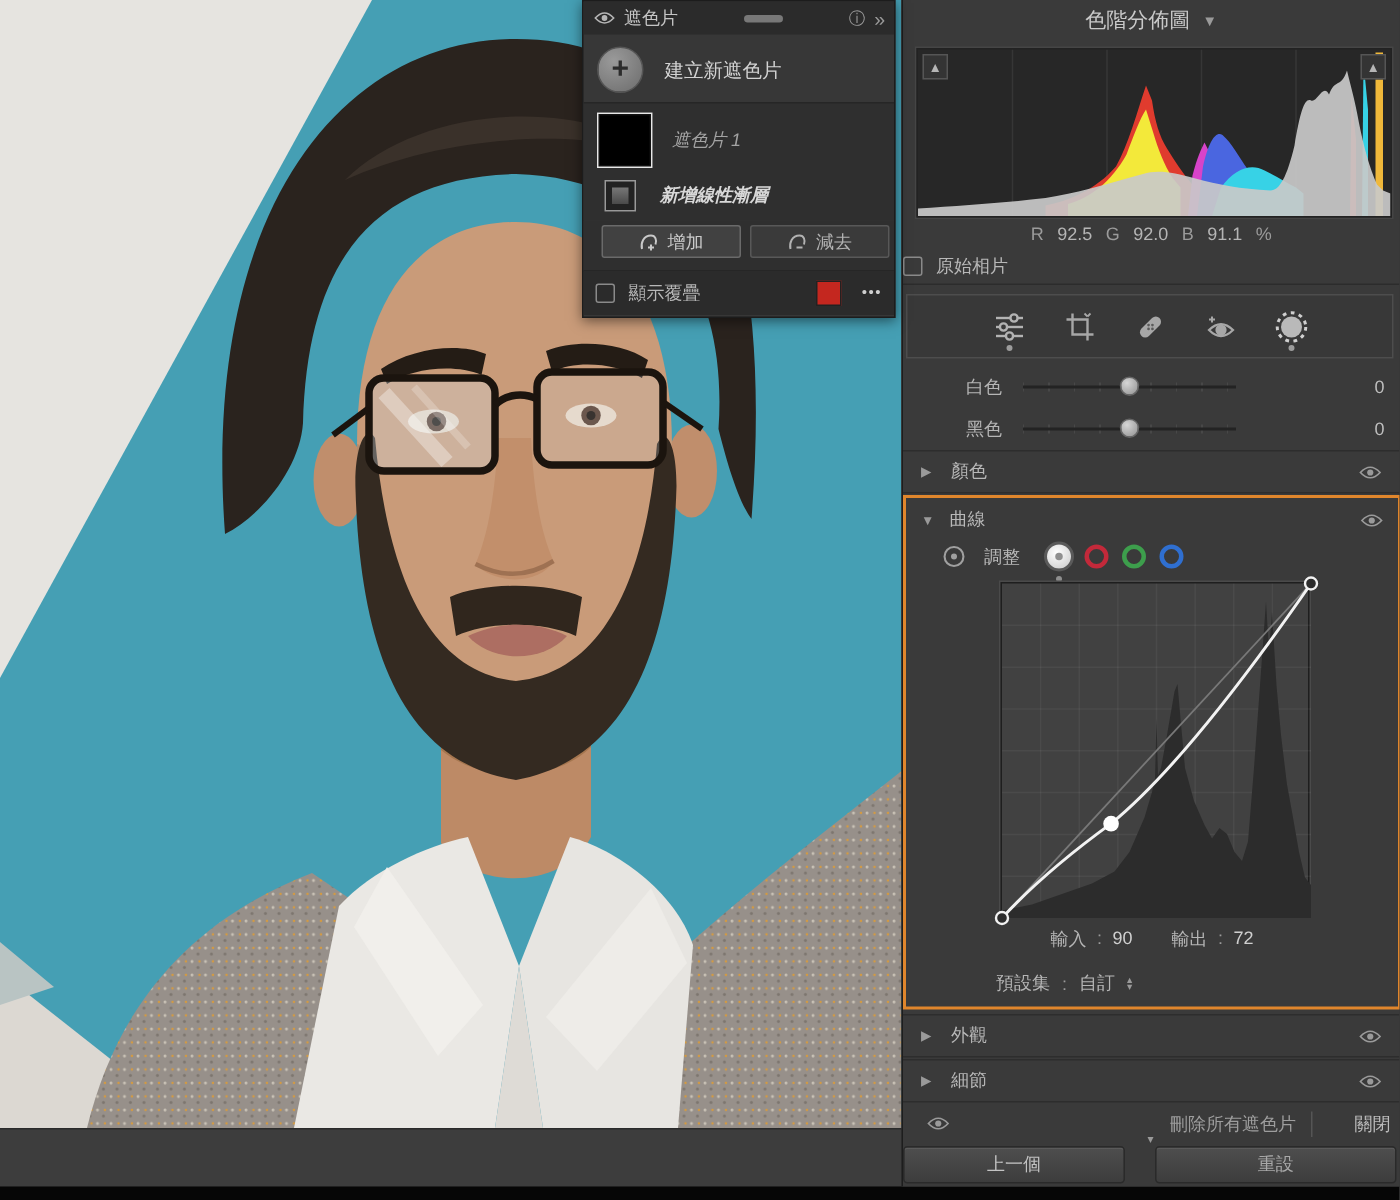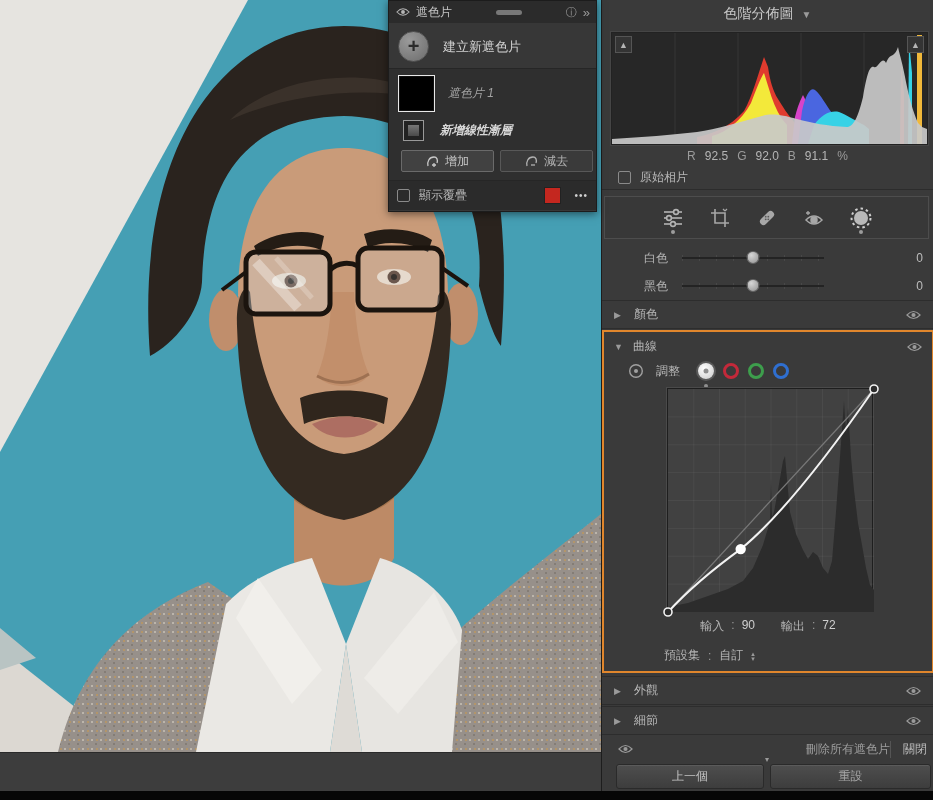--- a/index.html
+++ b/index.html
@@ -18,21 +18,21 @@
   .panel-header .tri { margin-left:8px; font-size:10px; color:#9a9a9a; }
 
   .hist-box { position:absolute; top:32px; left:9px; width:317px; height:113px; background:#272727; border:1px solid #222; box-shadow:0 0 0 1px #454545; }
   .clip { position:absolute; top:3px; width:17px; height:17px; background:#343434; border:1px solid #555; color:#b5b5b5; font-size:9px; display:flex; align-items:center; justify-content:center; z-index:3; }
   .clip.left { left:3px; } .clip.right { right:3px; }
   .hist-box svg { position:absolute; inset:0; width:100%; height:100%; }
 
   .rgb-row { position:absolute; top:147px; left:0; right:0; height:18px; display:flex; justify-content:center; gap:9px; align-items:center; color:#b5b5b5; }
   .rgb-row b { font-weight:normal; color:#9b9b9b; }
 
-  .check-row { position:absolute; top:166px; left:0; right:0; height:24px; display:flex; align-items:center; padding-left:16px; gap:9px; border-bottom:1px solid #2c2c2c; }
+  .check-row { position:absolute; top:166px; left:0; right:0; height:24px; display:flex; align-items:center; gap:9px; border-bottom:1px solid #2c2c2c; }
   .checkbox { width:13px; height:13px; border:1px solid #8a8a8a; background:transparent; border-radius:2px; }
 
   .tools-box { position:absolute; top:196px; left:2px; right:4px; height:43px; border:1px solid #4d4d4d; background:#383838; display:flex; align-items:center; justify-content:center; gap:23px; }
   .tool { position:relative; width:24px; height:30px; display:flex; align-items:center; justify-content:center; }
   .tool.has-dot::after { content:""; position:absolute; bottom:-1px; left:50%; transform:translateX(-50%); width:4px; height:4px; border-radius:50%; background:#9c9c9c; }
 
   .slider-area { position:absolute; top:244px; left:0; right:0; height:56px; }
   .slider-row { display:flex; align-items:center; height:28px; padding:0 10px 0 0; }
   .slider-row .lbl { width:66px; text-align:right; margin-right:14px; color:#b5b5b5; }
   .slider-track { position:relative; width:142px; height:14px; }
@@ -71,24 +71,24 @@
 
   .io-row { position:absolute; top:286px; left:0; right:0; display:flex; justify-content:center; gap:26px; color:#b5b5b5; }
   .io-row .pair { display:flex; gap:7px; }
   .io-row .v { color:#cfcfcf; }
   .preset-row { position:absolute; top:315px; left:60px; display:flex; align-items:center; gap:8px; color:#b5b5b5; }
   .stepper { display:flex; flex-direction:column; line-height:5px; font-size:7px; color:#9a9a9a; cursor:pointer; }
 
   
   .footer-row { position:absolute; top:736px; left:0; right:0; height:26px; display:flex; align-items:center; padding:0 6px 0 16px; color:#a8a8a8; }
   .footer-row .del { margin-left:auto; color:#9d9d9d; }
-  .footer-row .close { padding-left:12px; border-left:1px solid #555; color:#bdbdbd;text-align:right; }
+  .footer-row .close { margin-left:10px; padding-left:28px; border-left:1px solid #555; color:#bdbdbd;text-align:right; }
   .bottom-btns { position:absolute; top:763px; left:0; right:0; height:27px; }
   .btn { position:absolute; top:1px; height:25px; display:flex; align-items:center; justify-content:center; background:linear-gradient(#4e4e4e,#3d3d3d); border:1px solid #2a2a2a; border-radius:3px; color:#c3c3c3; box-shadow:inset 0 1px 0 rgba(255,255,255,.08); }
-  .btn.prev { left:14px; width:148px; }
+  .btn.prev { left:0; width:148px; }
   .btn.reset { left:168px; width:161px; color:#a9a9a9; }
   .mini-tri { position:absolute; top:-8px; left:163px; font-size:8px; color:#9a9a9a; }
 
   
   #mask-panel { position:absolute; left:388px; top:0; width:209px; height:212px; background:#373737; border:1px solid #1c1c1c; box-shadow:0 2px 8px rgba(0,0,0,.5); }
   #mask-panel .mp-head { display:flex; align-items:center; height:22px; background:#2b2b2b; padding:0 7px; gap:6px; color:#c5c5c5; font-size:12px; }
   .grip { width:26px; height:5px; border-radius:3px; background:#787878; margin:0 auto; }
   .mp-head .info { color:#9a9a9a; font-size:11px; }
   .mp-head .chev { color:#9a9a9a; font-size:13px; letter-spacing:-1px; }
   .create-row { display:flex; align-items:center; gap:14px; padding:8px 10px 6px 9px; }

